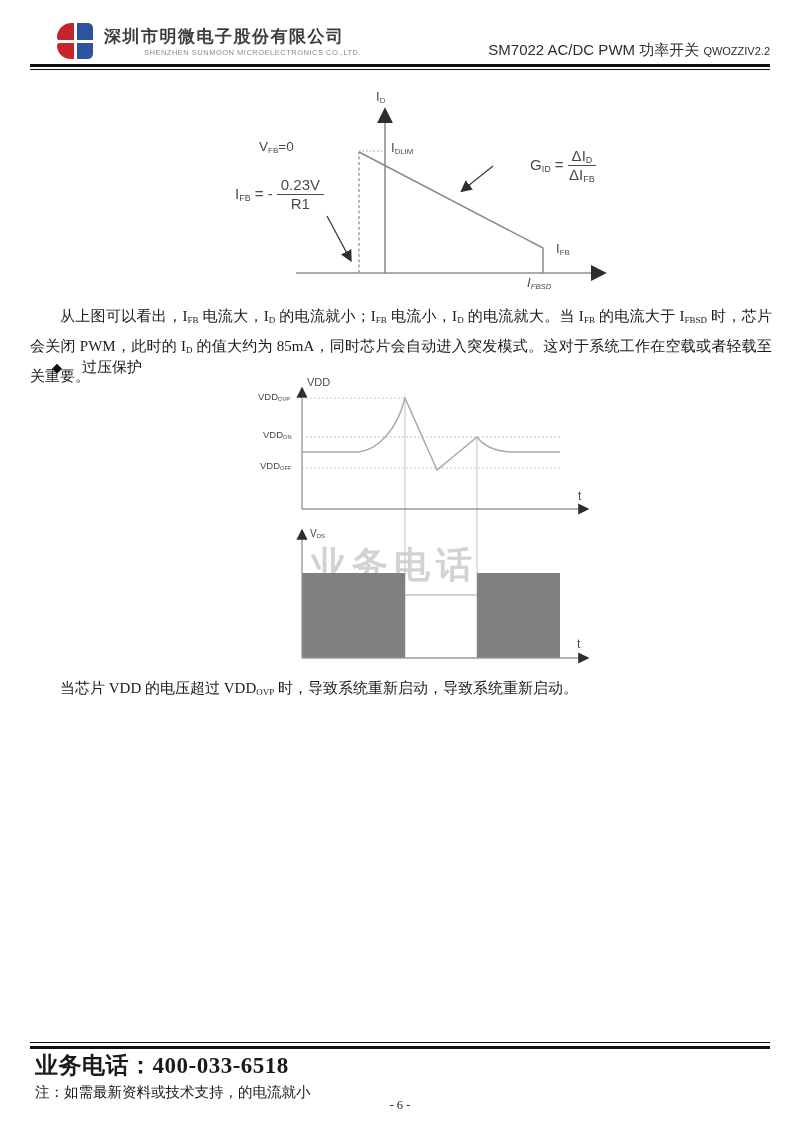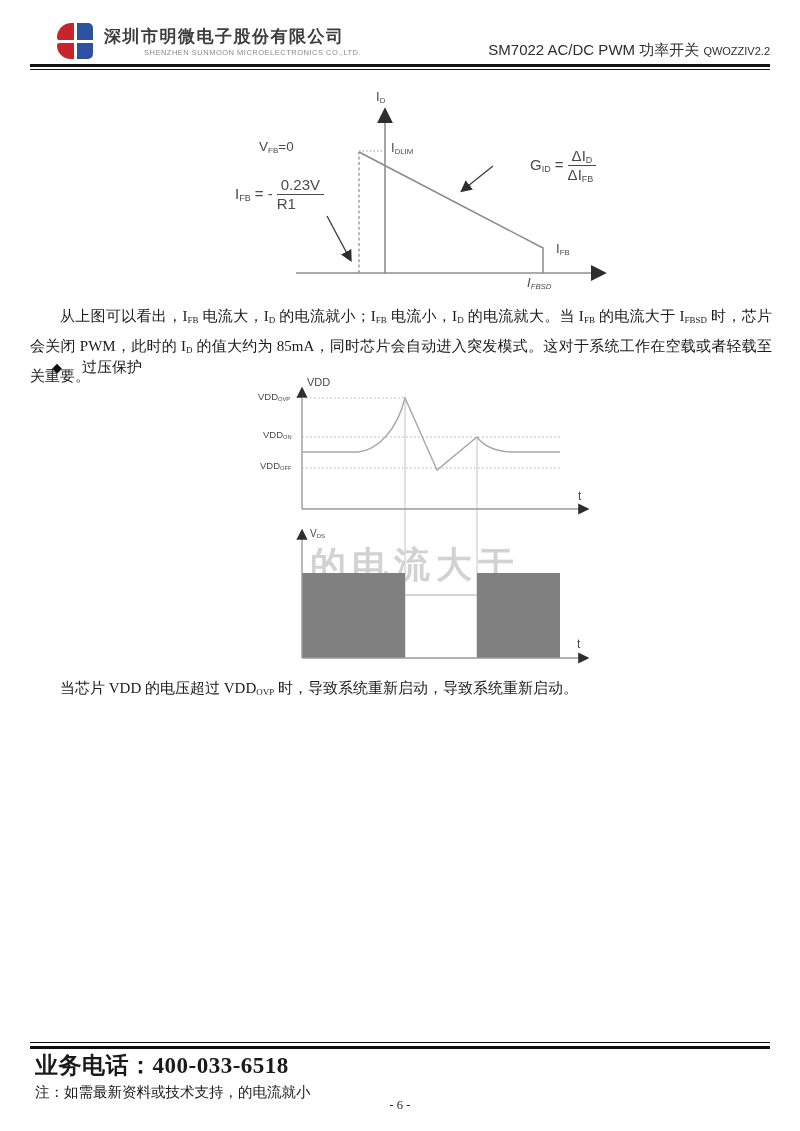--- a/index.html
+++ b/index.html
@@ -15,21 +15,21 @@
   .company-en{font-family:"Liberation Sans",sans-serif;font-size:7.5px;color:#8a8a8a;
               letter-spacing:0.5px;white-space:nowrap;}
   .doc-title{font-family:"Liberation Sans",sans-serif;font-size:15px;color:#2e2e2e;
              white-space:nowrap;text-align:right;}
   .doc-ver{font-size:11px;}
   .rule-top{height:2px;border-top:3px solid #111;border-bottom:1.5px solid #111;}
   .rule-bot{height:2.5px;border-top:1.5px solid #111;border-bottom:3px solid #111;}
   
   .flab{font-family:"Liberation Sans",sans-serif;color:#4a4a4a;white-space:nowrap;line-height:1;}
   .eq{display:flex;align-items:center;}
-  .frac{display:inline-block;text-align:left;vertical-align:middle;margin-left:4px;}
+  .frac{display:inline-block;text-align:center;vertical-align:middle;margin-left:4px;}
   .frac .num{display:block;border-bottom:1.3px solid #4a4a4a;padding:1px 4px 2px 4px;}
   .frac .den{display:block;padding-top:1px;}
   
   .para{font-size:15px;line-height:28px;text-indent:2em;text-align:justify;}
   .bullet-row{font-size:15px;display:flex;align-items:center;}
   .bullet-marker{font-size:13px;color:#111;}
   .bullet-label{margin-left:20px;}
   .watermark{font-family:"Liberation Sans",sans-serif;font-weight:bold;font-size:36px;
              color:#d2d2d2;letter-spacing:6px;white-space:nowrap;}
   
@@ -114,21 +114,21 @@
     <line x1="302" y1="437" x2="560" y2="437" stroke="#b3b3b3" stroke-width="1" stroke-dasharray="1.6,2.4"></line>
     <line x1="302" y1="468" x2="560" y2="468" stroke="#b3b3b3" stroke-width="1" stroke-dasharray="1.6,2.4"></line>
     <path d="M302,452 H358 C378,450 397,430 405,398 L437,470 L477,437 C483,445 495,451.5 512,452 H560" fill="none" stroke="#a8a8a8" stroke-width="1.4"></path>
   </svg>
   <div class="abs flab" style="left:307px;top:377px;font-size:11px;">VDD</div>
   <div class="abs flab" style="left:258px;top:392px;font-size:9.5px;"><span>VDD</span><span class="sub">OVP</span></div>
   <div class="abs flab" style="left:263px;top:430px;font-size:9.5px;"><span>VDD</span><span class="sub">ON</span></div>
   <div class="abs flab" style="left:260px;top:461px;font-size:9.5px;"><span>VDD</span><span class="sub">OFF</span></div>
   <div class="abs flab" style="left:578px;top:490px;font-size:12px;">t</div>
 
-  <div class="abs watermark" style="left:310px;top:541px;">的电流大于</div>
+  <div class="abs watermark" style="left:310px;top:541px;">业务电话</div>
   <svg class="abs" style="left:255px;top:515px;" width="345" height="150" viewBox="255 515 345 150">
     <defs>
       <marker id="ah-g3" viewBox="0 0 10 10" refX="7" refY="5" markerWidth="8" markerHeight="8" orient="auto">
         <path d="M0,0 L10,5 L0,10 z" fill="#2e2e2e"></path>
       </marker>
     </defs>
     <line x1="405" y1="515" x2="405" y2="658" stroke="#c4c4c4" stroke-width="1"></line>
     <line x1="477" y1="515" x2="477" y2="658" stroke="#c4c4c4" stroke-width="1"></line>
     <rect x="302" y="573" width="103" height="85" fill="#808080"></rect>
     <rect x="477" y="573" width="83" height="85" fill="#808080"></rect>

